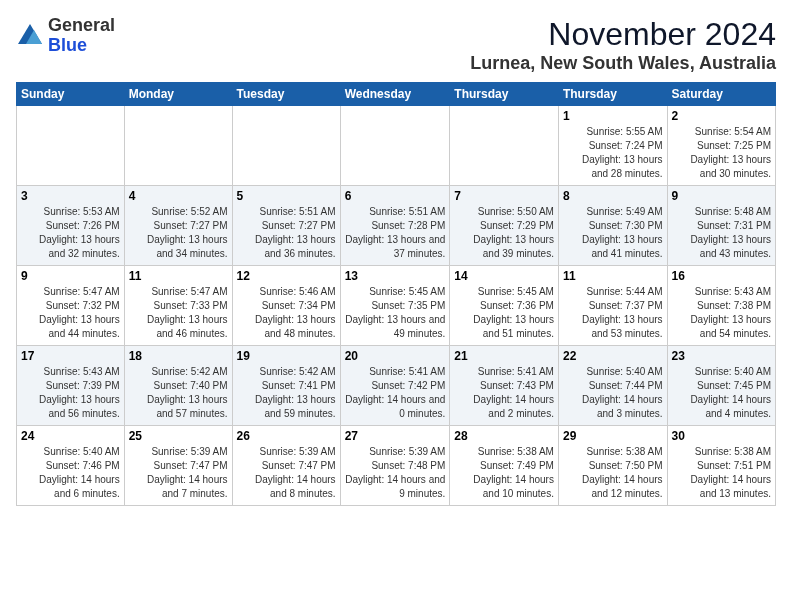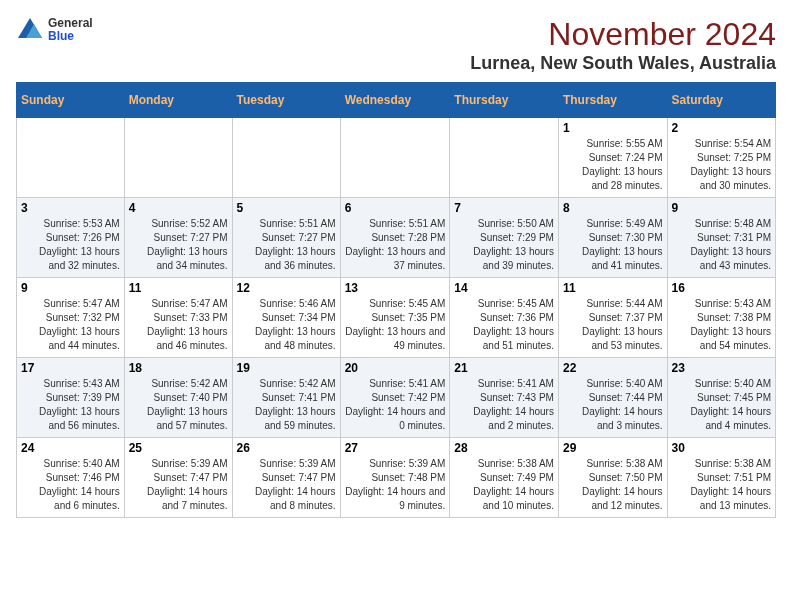--- a/index.html
+++ b/index.html
@@ -15,52 +15,52 @@
       justify-content: space-between;
       align-items: flex-start;
       margin-bottom: 8px;
     }
     .logo {
       display: flex;
       align-items: center;
       gap: 4px;
     }
     .logo-text {
-      font-size: 12px;
+      font-size: 18px;
       font-weight: bold;
       line-height: 1.1;
     }
     .logo-general { color: #333; }
     .logo-blue { color: #1d4ed8; }
     .logo-icon {
       width: 28px;
       height: 28px;
     }
     .title-block {
       text-align: right;
     }
     .month-title {
       font-size: 32px;
       font-weight: normal;
-      color: #7f1d1d;
+      color: #0f172a;
     }
     .location {
       font-size: 18px;
       color: #333;
       font-weight: bold;
     }
     table {
       width: 100%;
       border-collapse: collapse;
       font-size: 11px;
     }
     thead th {
       background-color: #1a5fa8;
-      color: #fdba74;
-      padding: 10px 4px;
+      color: #ffffff;
+      padding: 4px 4px;
       text-align: left;
       font-size: 12px;
       font-weight: bold;
       border: 1px solid #1a5fa8;
     }
     td {
       border: 1px solid #ccc;
       vertical-align: top;
       padding: 3px 4px;
       height: 80px;

